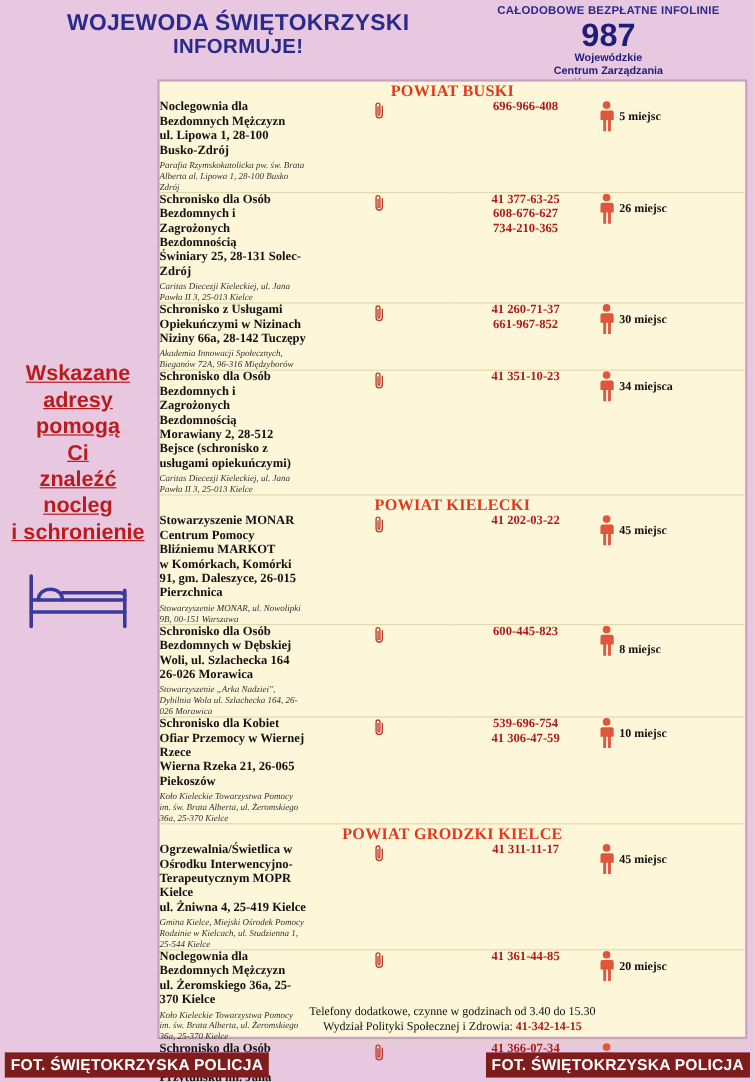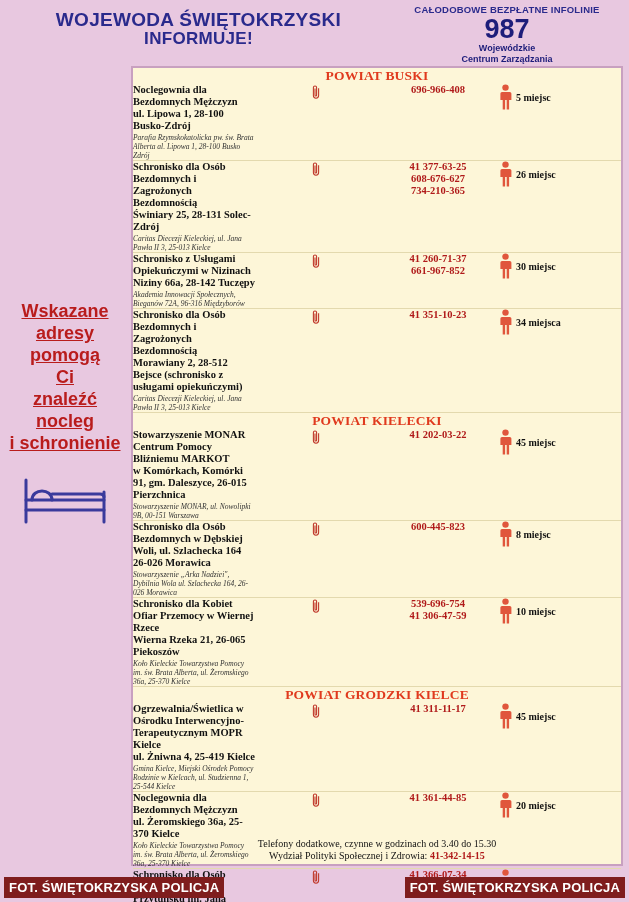--- a/index.html
+++ b/index.html
@@ -352,21 +352,21 @@
             <div class="org">26-026 Morawica</div>
             <div class="org-sub">Stowarzyszenie „Arka Nadziei", Dybilnia Wola ul. Szlachecka 164, 26-026 Morawica</div>
           </td>
           <td class="c-icon"><svg width="9" height="16" viewBox="0 0 9 16">
               <path d="M6.6 4.2 v7.4 a2.6 2.6 0 0 1 -5.2 0 v-8 a1.6 1.6 0 0 1 3.2 0 v7.6 a.8 .8 0 0 1 -1.6 0 v-6.6" fill="none" stroke="#c0392b" stroke-width="1.1"></path>
             </svg></td>
           <td class="c-phone">
             <div class="phone">600-445-823</div>
           </td>
           <td class="c-seats" style="white-space: nowrap;">
-            <div style="display: flex; align-items: center; justify-content: flex-start; gap: 4px;">
+            <div style="display: flex; align-items: flex-end; justify-content: flex-start; gap: 4px;">
               <span class="person"><svg width="13" height="26" viewBox="0 0 13 26">
                   <circle cx="6.5" cy="3.6" r="3.2" fill="#e0563c"></circle>
                   <path d="M2.2 8 h8.6 a1.6 1.6 0 0 1 1.6 1.6 v6.4 h-2.3 v9.4 h-2.4 v-9.4 h-1.6 v9.4 h-2.4 v-9.4 h-2.3 v-6.4 a1.6 1.6 0 0 1 1.6 -1.6 z" fill="#e0563c"></path>
                 </svg></span>
               <div class="seats">8 miejsc</div>
             </div>
           </td>
         </tr>
         <tr class="rowline">
           <td class="c-name">

